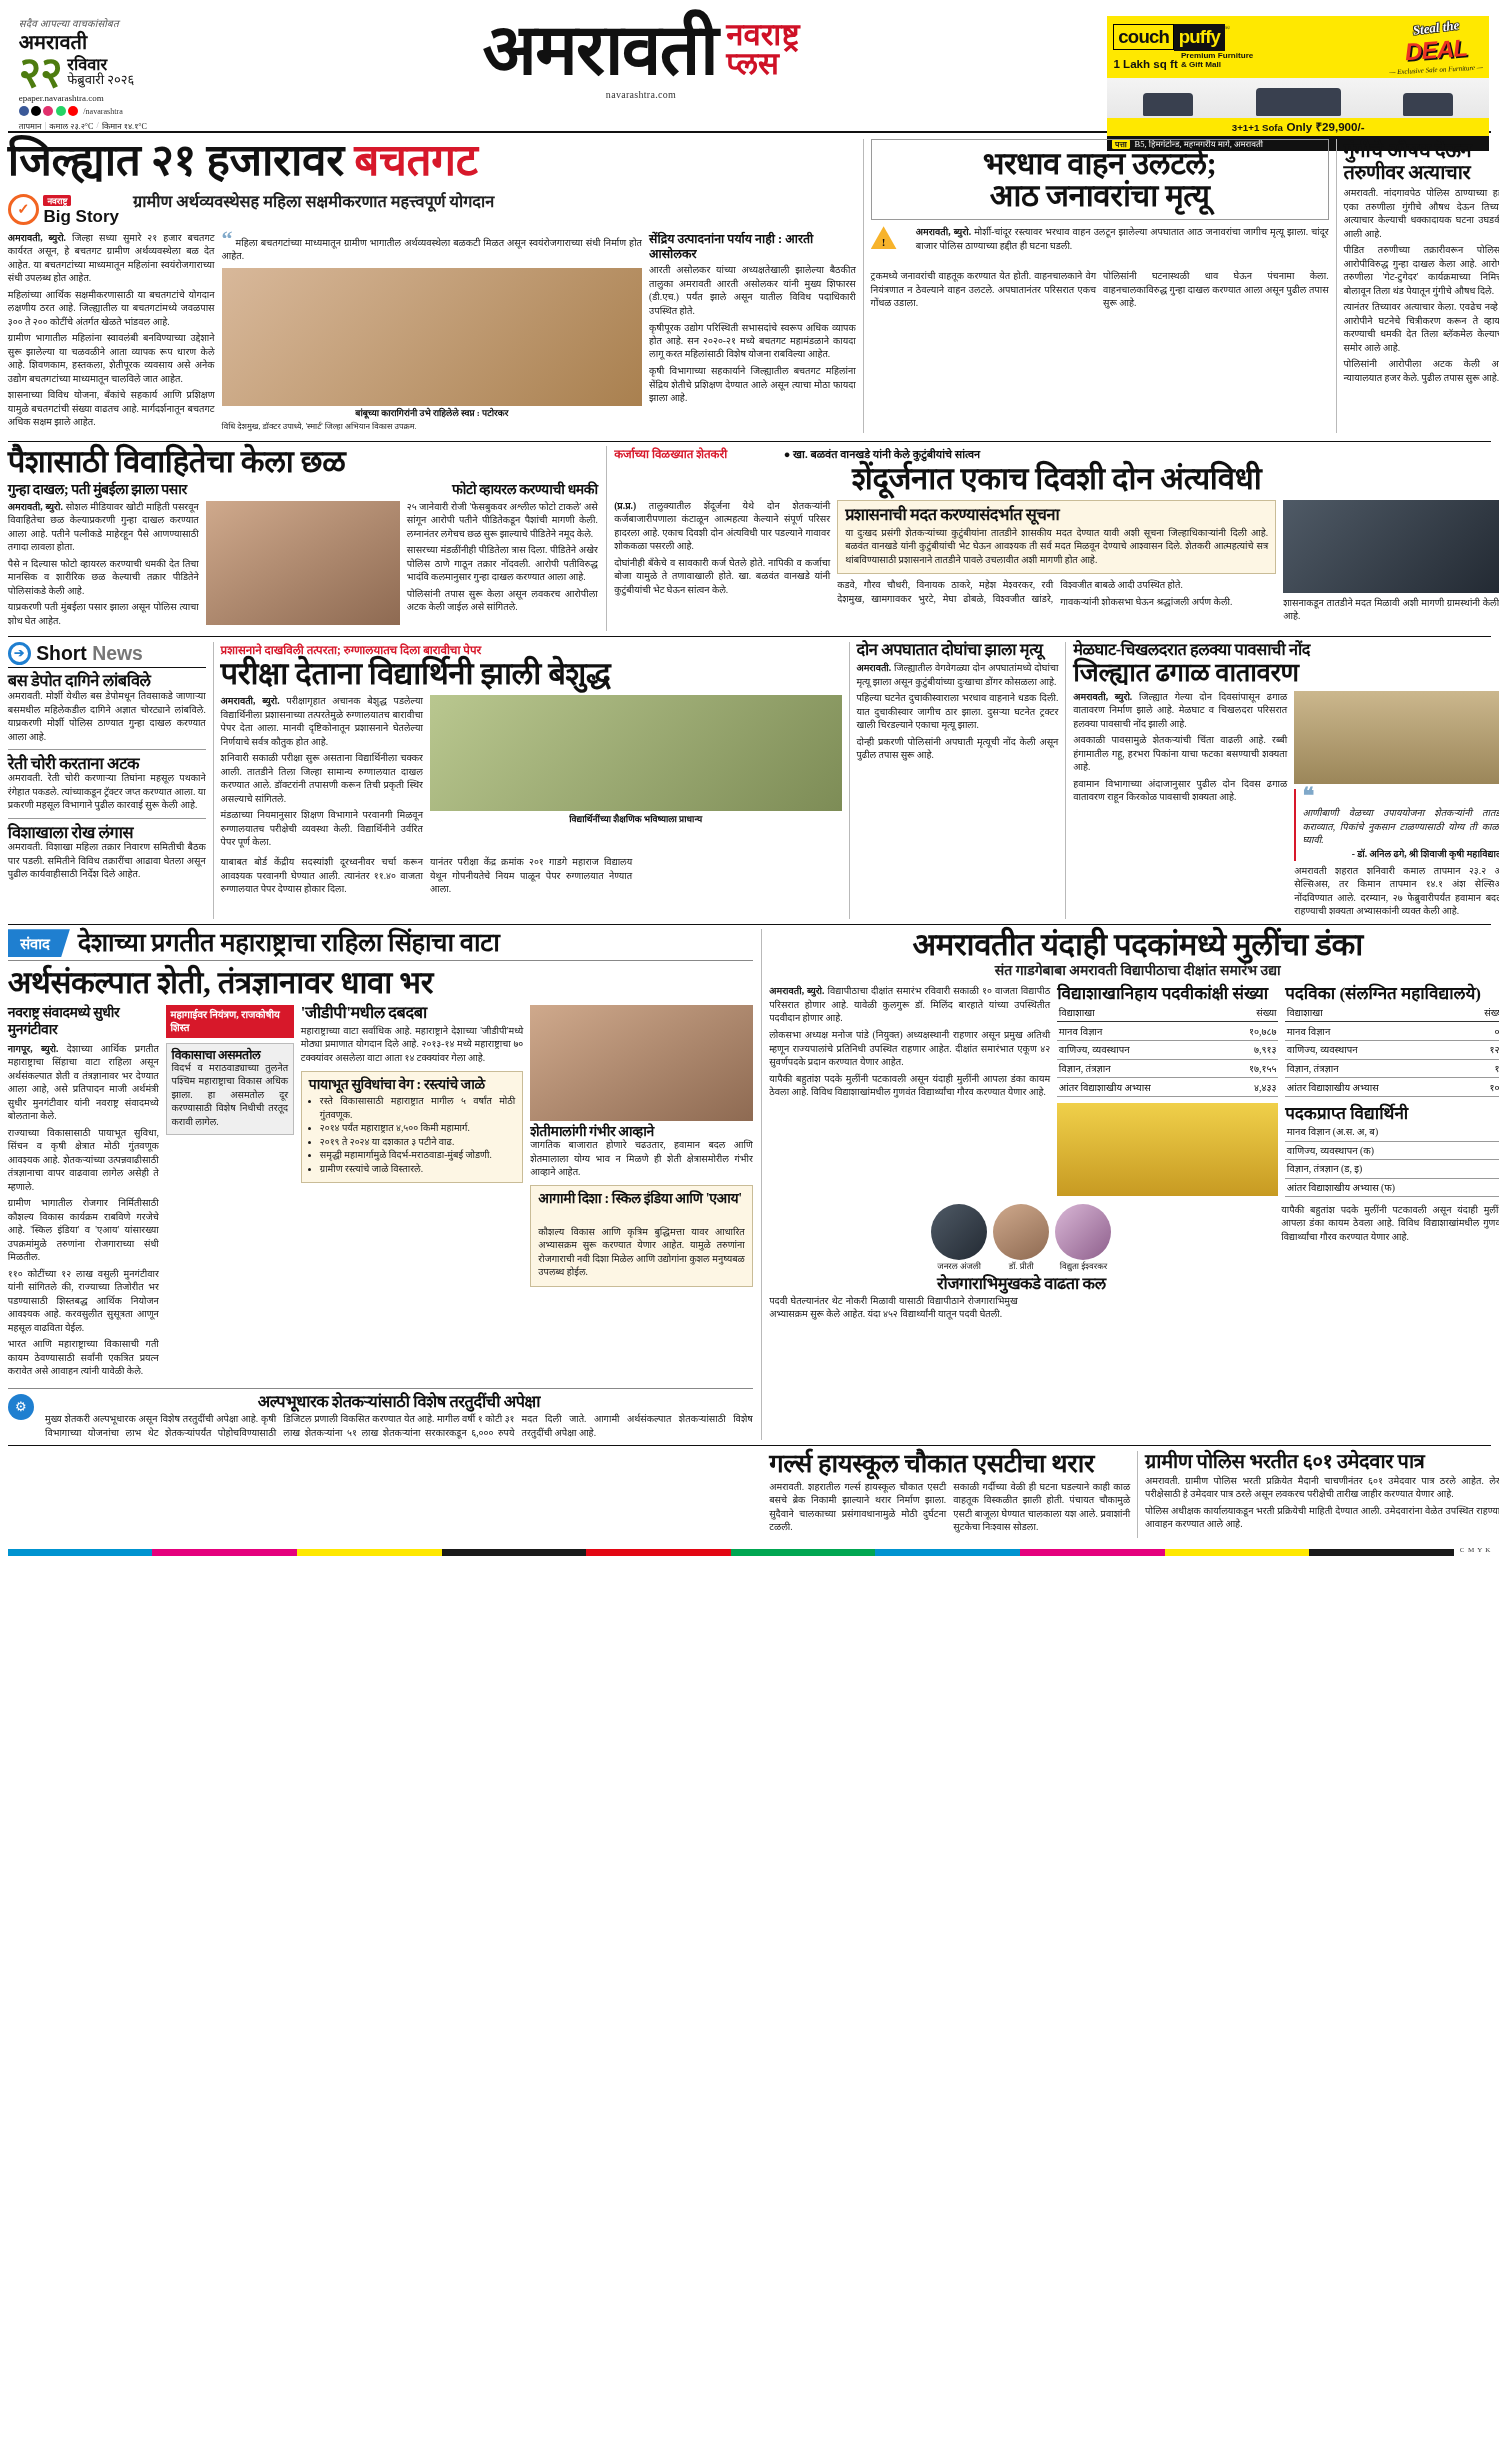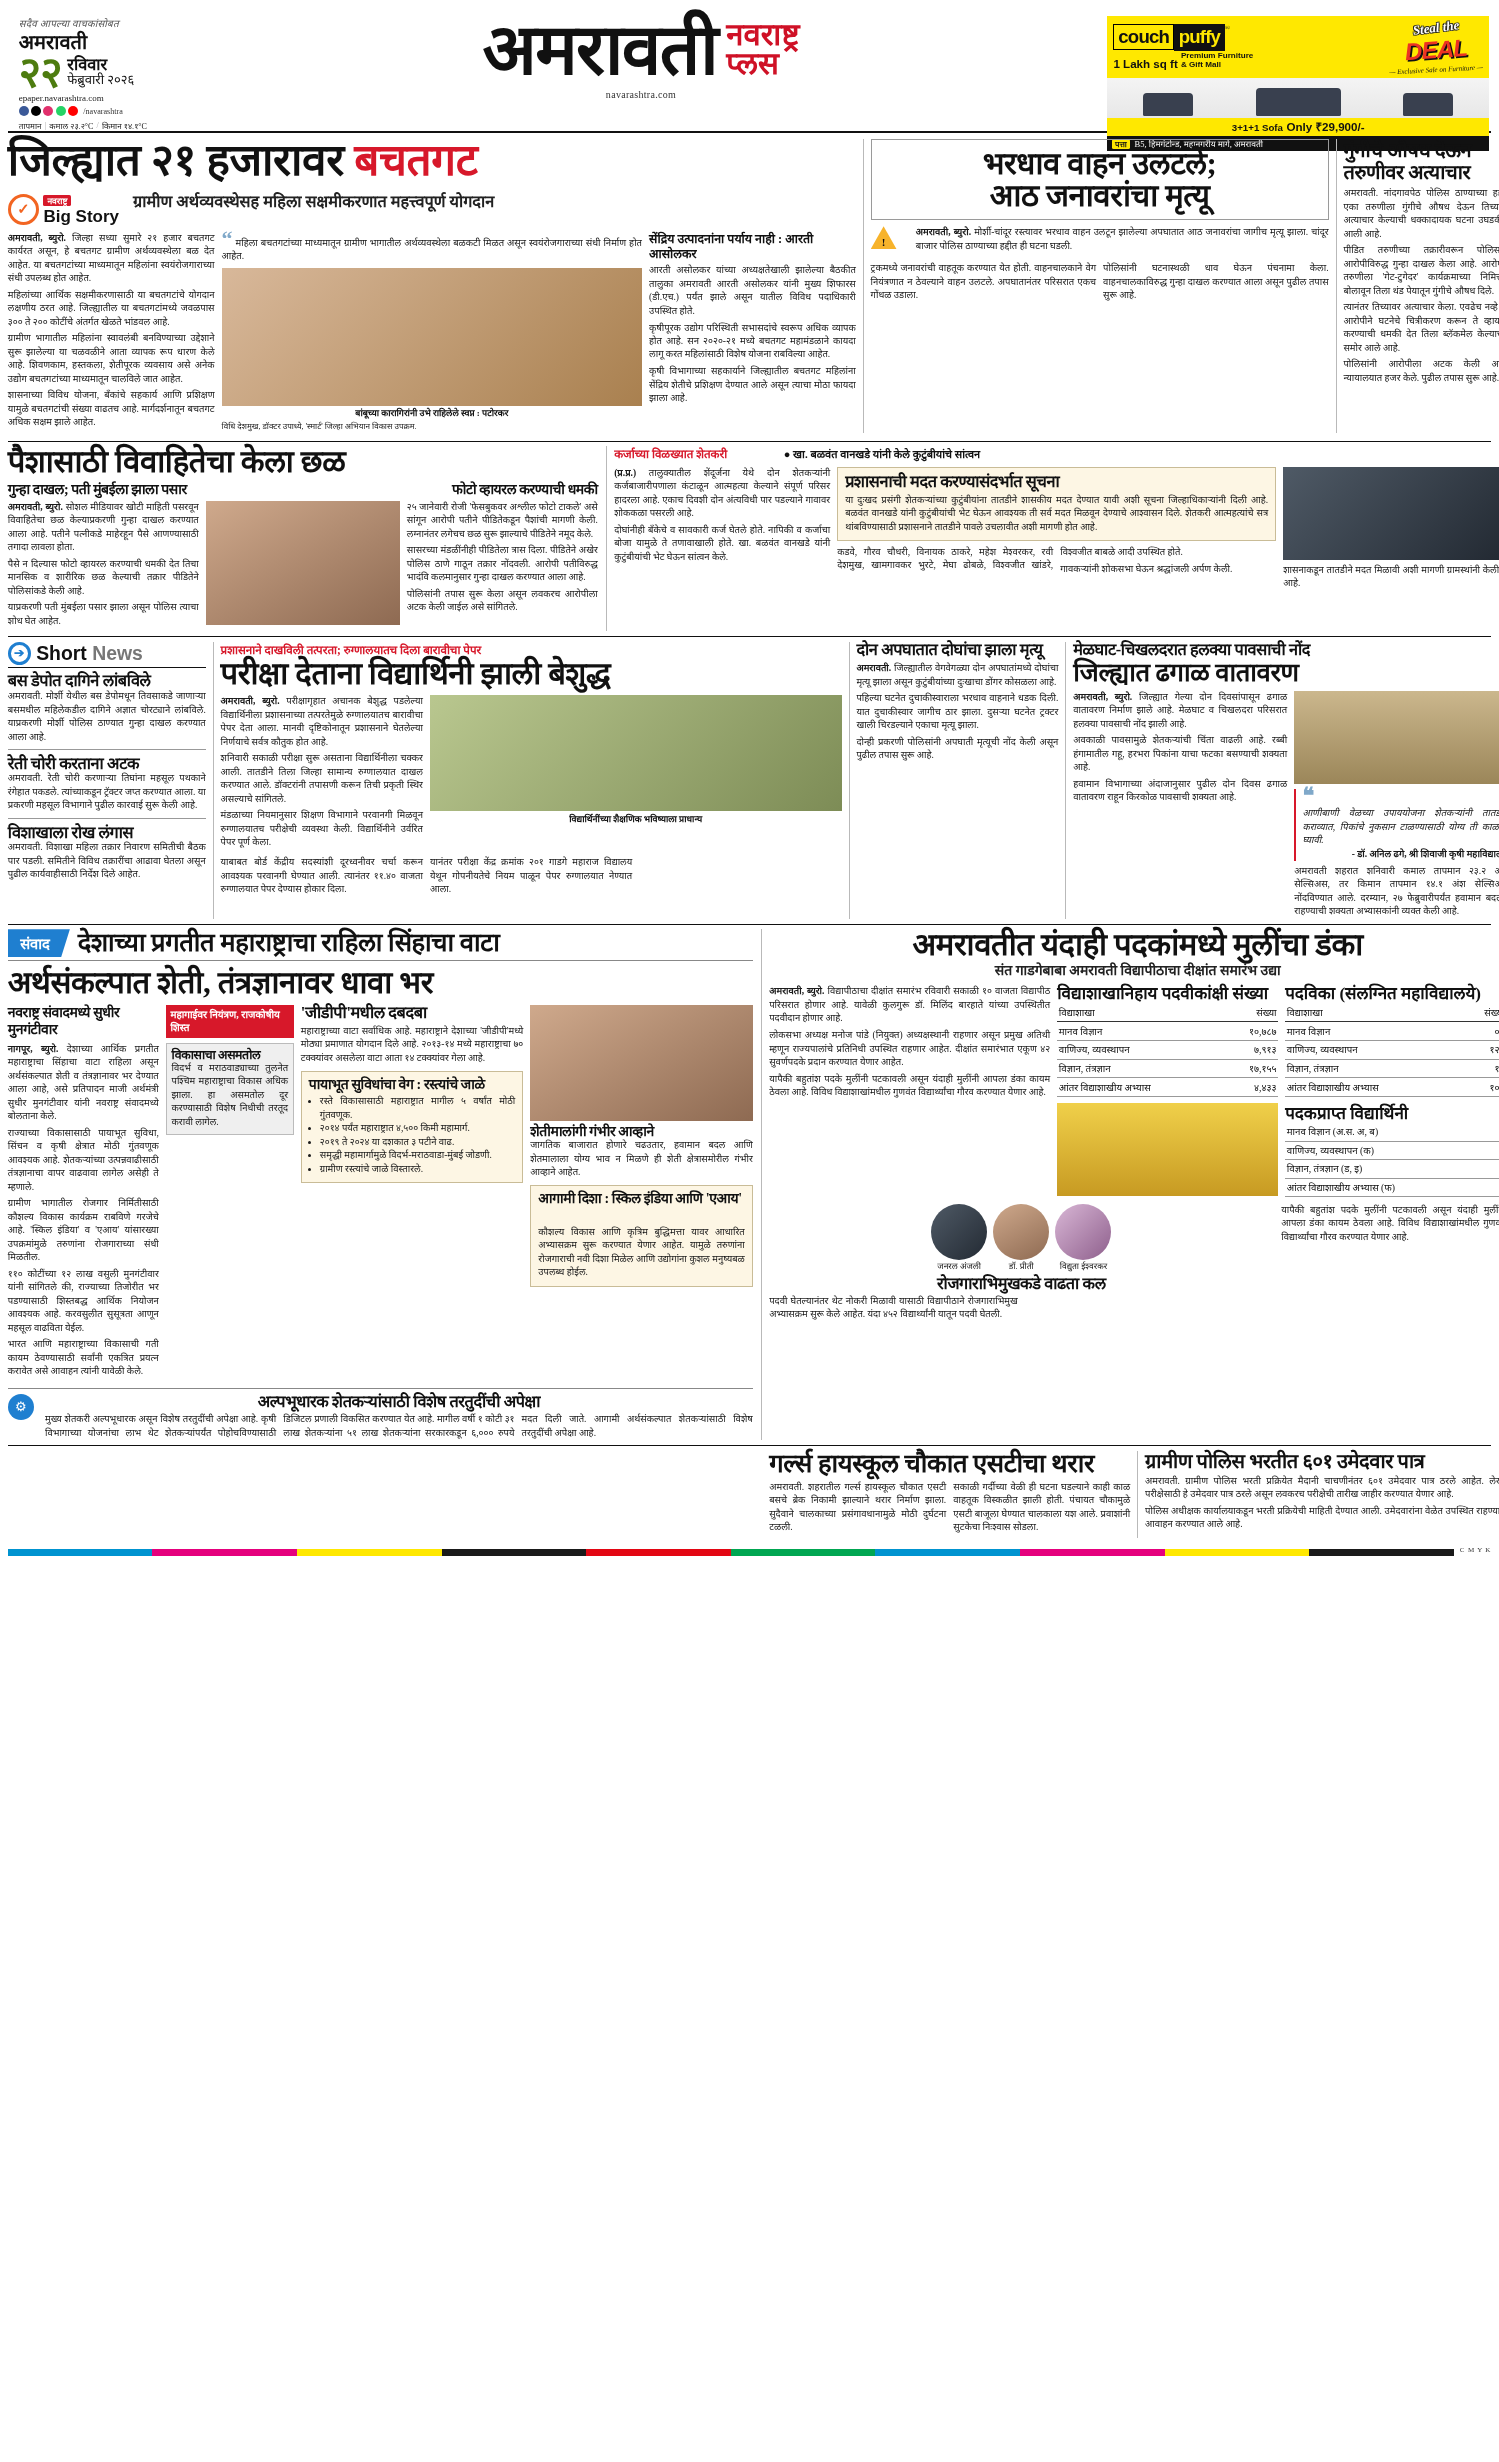--- a/index.html
+++ b/index.html
@@ -276,21 +276,21 @@
         <div class="hl hl-xl" style="text-align:center;white-space:pre-line;">भरधाव वाहन उलटले;
 आठ जनावरांचा मृत्यू</div>
       </div>
       <div style="display:grid;grid-template-columns:39px 1fr;gap:6.2px;margin-top:6.2px;">
         <div class="warn-icon"></div>
         <div class="body-txt">
           <p><span class="dateline">अमरावती, ब्युरो.</span>
             <span>मोर्शी-चांदूर रस्त्यावर भरधाव वाहन उलटून झालेल्या अपघातात आठ जनावरांचा जागीच मृत्यू झाला. चांदूर बाजार पोलिस ठाण्याच्या हद्दीत ही घटना घडली.</span></p>
         </div>
       </div>
-      <div class="body-txt" style="columns:2;column-gap:7px;margin-top:6px;">
+      <div class="body-txt" style="columns:2;column-gap:7px;margin-top:14px;">
         <p>ट्रकमध्ये जनावरांची वाहतूक करण्यात येत होती. वाहनचालकाने वेग नियंत्रणात न ठेवल्याने वाहन उलटले. अपघातानंतर परिसरात एकच गोंधळ उडाला.</p>
         <p>पोलिसांनी घटनास्थळी धाव घेऊन पंचनामा केला. वाहनचालकाविरुद्ध गुन्हा दाखल करण्यात आला असून पुढील तपास सुरू आहे.</p>
       </div>
     </div>
 
     <div class="vrule"></div>
 
     <div>
       <div class="hl hl-md" style="line-height:1.1;">गुंगीचे औषध देऊन तरुणीवर अत्याचार</div>
       <div class="body-txt" style="margin-top:3.9px;">
@@ -331,20 +331,21 @@
 
     <div class="vrule"></div>
 
     <div>
       <div style="display:flex;align-items:baseline;gap:12.4px;">
         <div class="kicker">कर्जाच्या विळख्यात शेतकरी</div>
         <div class="kicker-dark" style="font-size:11px;margin-left:44px;">
           ● <span>खा. बळवंत वानखडे यांनी केले कुटुंबीयांचे सांत्वन</span>
         </div>
       </div>
+      <div class="hl hl-xl" style="text-align:center;margin-top:1.6px;">शेंदूर्जनात एकाच दिवशी दोन अंत्यविधी</div>
       <div style="display:grid;grid-template-columns:1fr 1fr 1fr 1fr;gap:7px;margin-top:5.4px;align-items:start;">
         <div class="body-txt">
           <p><span class="dateline">(प्र.प्र.)</span>
             <span>तालुक्यातील शेंदूर्जना येथे दोन शेतकऱ्यांनी कर्जबाजारीपणाला कंटाळून आत्महत्या केल्याने संपूर्ण परिसर हादरला आहे. एकाच दिवशी दोन अंत्यविधी पार पडल्याने गावावर शोककळा पसरली आहे.</span></p>
           <p>दोघांनीही बँकेचे व सावकारी कर्ज घेतले होते. नापिकी व कर्जाचा बोजा यामुळे ते तणावाखाली होते. खा. बळवंत वानखडे यांनी कुटुंबीयांची भेट घेऊन सांत्वन केले.</p>
         </div>
         <div style="grid-column:span 2;">
           <div class="tintbox box-pad">
             <div class="hl hl-sm" style="margin-bottom:3.1px;">प्रशासनाची मदत करण्यासंदर्भात सूचना</div>
             <div class="body-txt">या दुःखद प्रसंगी शेतकऱ्यांच्या कुटुंबीयांना तातडीने शासकीय मदत देण्यात यावी अशी सूचना जिल्हाधिकाऱ्यांनी दिली आहे. बळवंत वानखडे यांनी कुटुंबीयांची भेट घेऊन आवश्यक ती सर्व मदत मिळवून देण्याचे आश्वासन दिले. शेतकरी आत्महत्यांचे सत्र थांबविण्यासाठी प्रशासनाने तातडीने पावले उचलावीत अशी मागणी होत आहे.</div>

